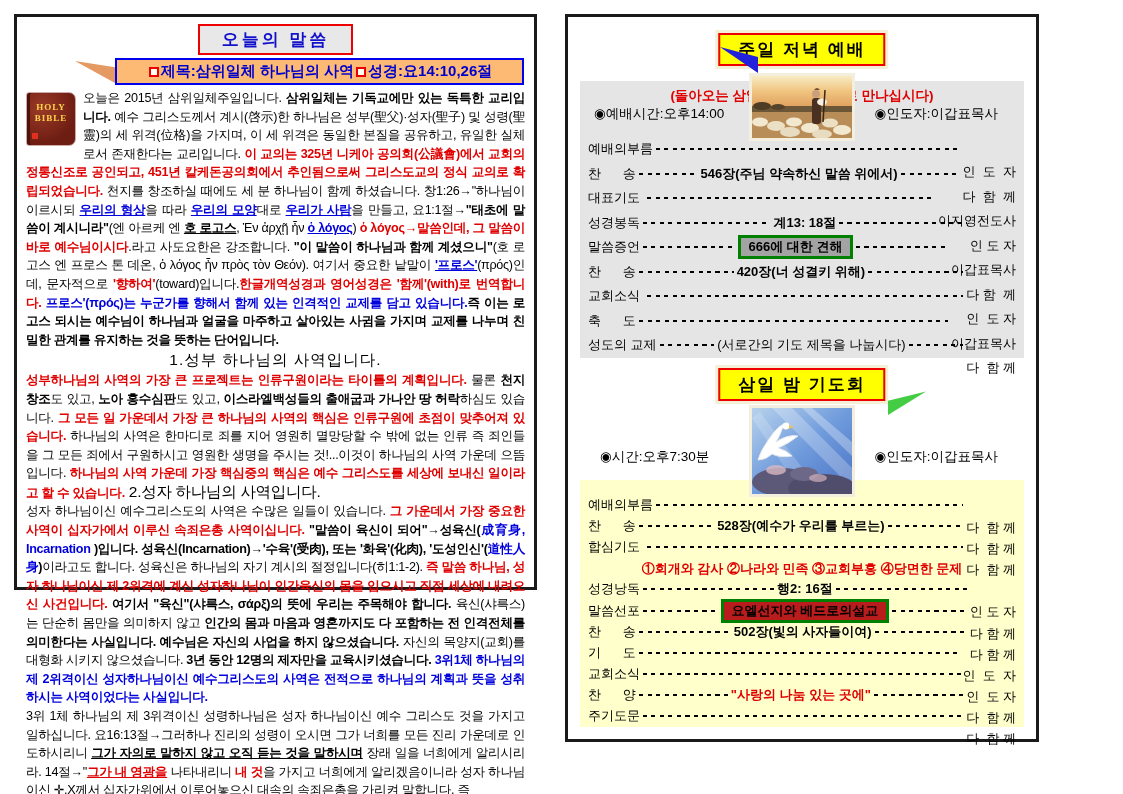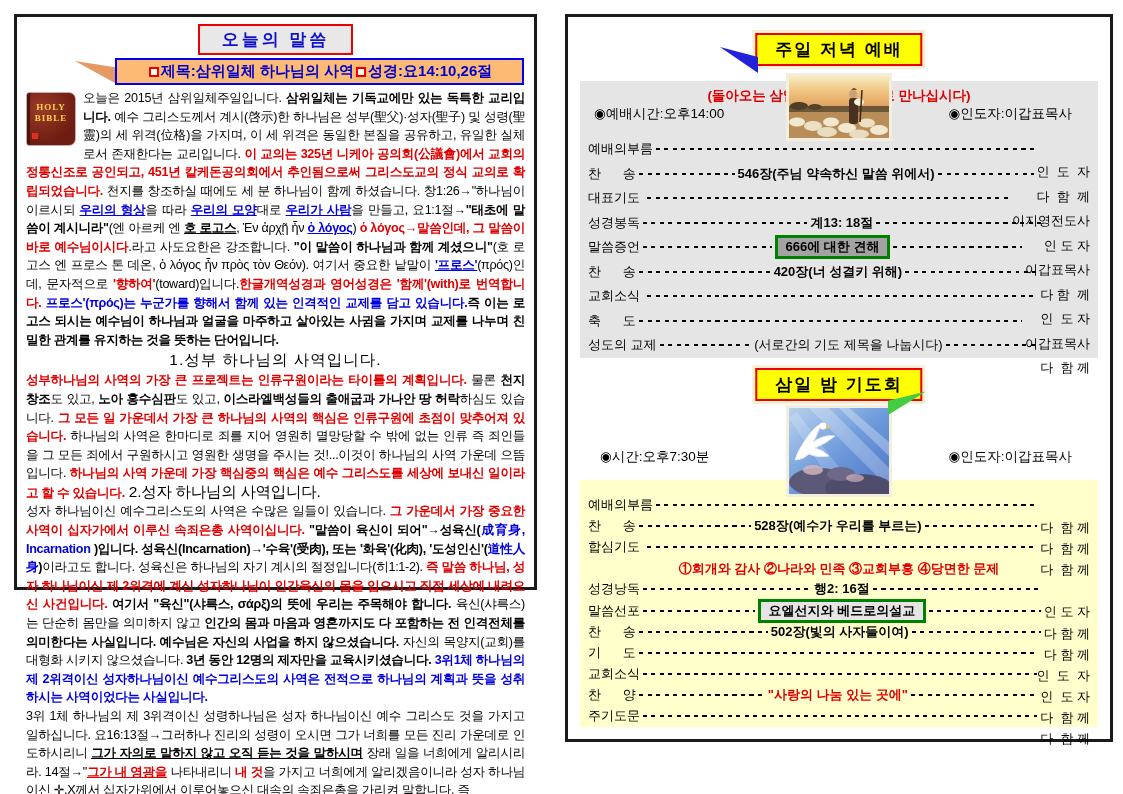--- a/index.html
+++ b/index.html
@@ -3,21 +3,21 @@
 <meta charset="utf-8">
 <style>
   * { box-sizing: border-box; }
   html,body { margin:0; padding:0; background:#fff; }
   body { font-family: "Liberation Sans", sans-serif; }
   .page { position:relative; width:1123px; height:794px; background:#fff; overflow:hidden; }
 
   
   .panel { position:absolute; top:14px; border:3px solid #1a1a1a; background:#fff; }
   .panel-left  { left:14px;  width:523px; height:576px; }
-  .panel-right { left:565px; width:548px; height:728px; }
+  .panel-right { left:565px; width:474px; height:728px; }
 
   
   .title-box { width:fit-content; margin:7px auto 3px auto; padding:2px 22px;
     border:2px solid #ee0000; background:#e8e8e8; color:#1111cc;
     font-weight:bold; font-size:17px; letter-spacing:3px; }
   .subtitle-row { display:flex; align-items:flex-end; margin:3px 10px 3px 58px; }
   .tri-tan { width:40px; height:22px; background:#e49a62;
     clip-path:polygon(0 0, 100% 28%, 100% 100%); margin:0 0 2px 0; flex:none; }
   .subtitle-box { flex:1; border:2px solid #0000ee; background:#fdba74; color:#0000cc;
     font-weight:bold; font-size:15px; text-align:center; padding:2px 2px; white-space:nowrap; }
@@ -65,21 +65,21 @@
   .gray-panel .order-row { height:24.5px; }
   .yellow-panel .order-row { height:21.2px; }
   .order-row .l { flex:none; }
   .order-row .r { flex:none;margin-top:46px; }
   .order-row .fill { flex:1; align-self:center; height:2px; margin:0 3px;
     background:repeating-linear-gradient(90deg, #000 0 4px, transparent 4px 8.5px); }
   .order-row .c { flex:none; }
   .c-b { font-weight:bold; }
   .c-r { color:#e00000; font-weight:bold; }
   .c-box { border:3px solid #008000; padding:0 8px; font-weight:bold; background:#a3a3a3; }
-  .yellow-panel .c-box { background:#e5e5e5; }
+  .yellow-panel .c-box { background:#b91c1c; }
   .note-row { text-align:center; color:#e00000; font-weight:bold; font-size:13.5px; }
   .gray-panel .note-row { margin-top:6px; }
   .yellow-panel .note-row { height:21.2px; line-height:21.2px; font-size:13px; }
 
   .img-frame { position:absolute; left:50%; transform:translateX(-50%);
     border:3px solid #f3eedd; background:#fff; z-index:4; }
 </style>
 </head>
 <body>
 

